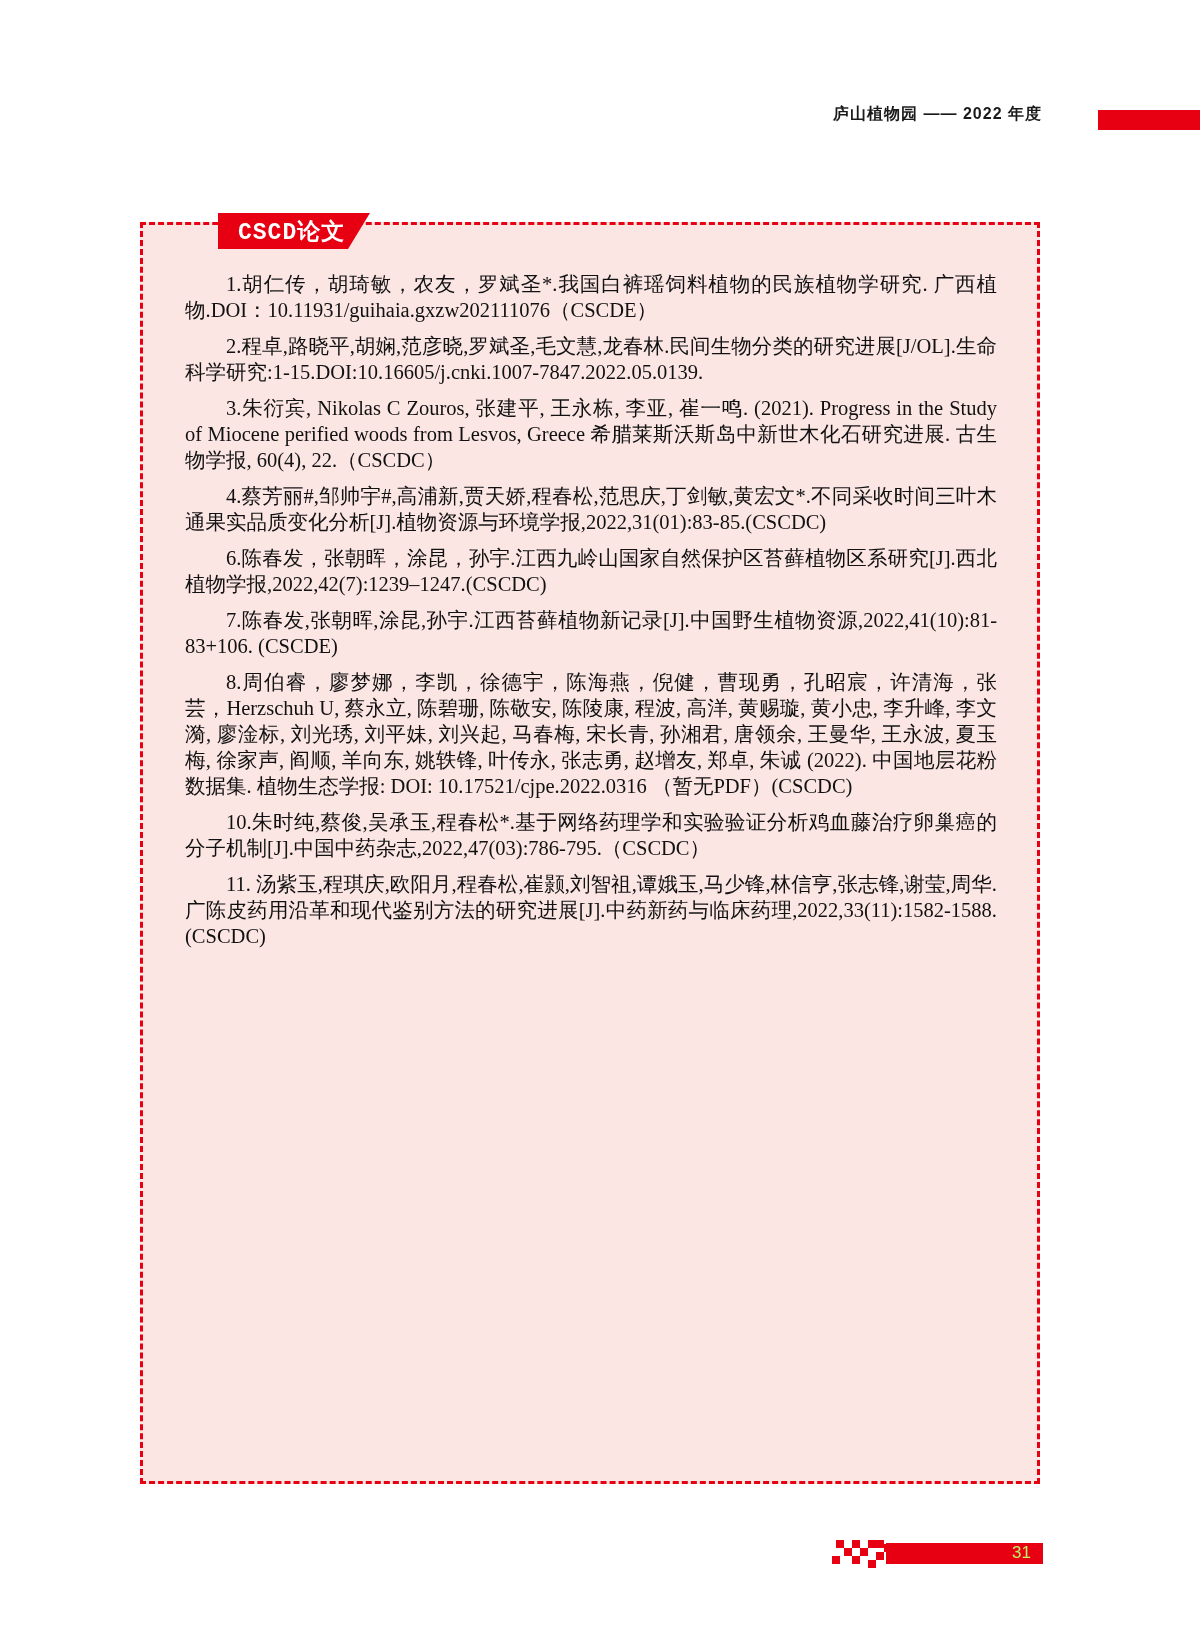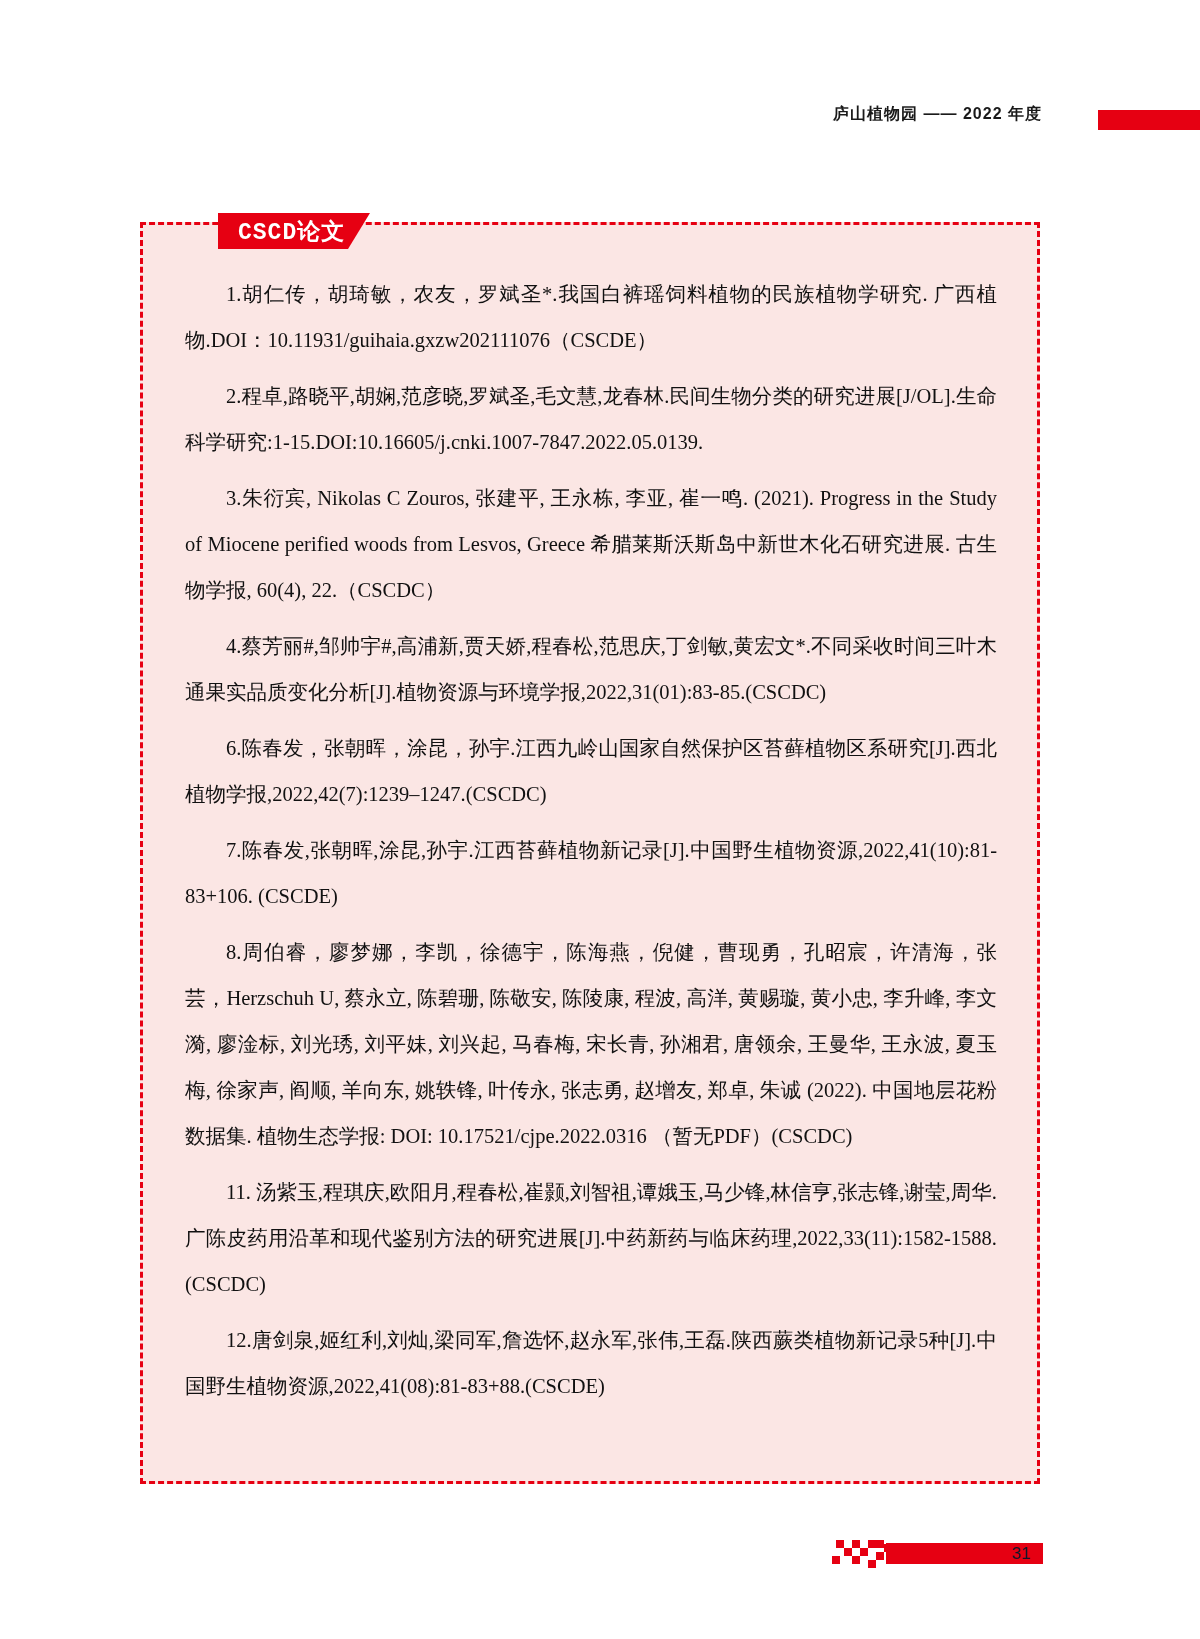--- a/index.html
+++ b/index.html
@@ -57,65 +57,65 @@
     letter-spacing:1px;
   }
   .panel-content{
     position:absolute;
     left:0;top:0;right:0;bottom:0;
     padding:46px 40px 0 42px;
     overflow:hidden;
   }
   .ref{
     font-size:20.5px;
-    line-height:46px;
+    line-height:26px;
     text-indent:2em;
     text-align:justify;
     margin-bottom:10px;
     word-break:break-word;
     color:var(--ink);
   }
   
   .footer-deco{
     position:absolute;
     left:830px;top:1536px;
     width:62px;height:32px;
   }
   .footer-deco rect{fill:var(--accent);}
   .footer-bar{
     position:absolute;
     left:886px;top:1543px;
     width:157px;height:21px;
     background:var(--accent);
-    display:flex;align-items:center;justify-content:flex-end;
+    display:flex;align-items:flex-start;justify-content:flex-end;
     padding-right:12px;
     font-family:"Liberation Sans","DejaVu Sans",sans-serif;
     font-size:17px;
-    color:#0f172a;
+    color:#bef264;
   }
 </style>
 </head>
 <body>
 
 <div class="header-title">庐山植物园 —— 2022 年度</div>
 <div class="header-bar"></div>
 
 <div class="panel-label">CSCD论文</div>
 
 <div class="panel">
   <div class="panel-content">
     <p class="ref">1.胡仁传，胡琦敏，农友，罗斌圣*.我国白裤瑶饲料植物的民族植物学研究. 广西植物.DOI：10.11931/guihaia.gxzw202111076（CSCDE）</p>
     <p class="ref">2.程卓,路晓平,胡娴,范彦晓,罗斌圣,毛文慧,龙春林.民间生物分类的研究进展[J/OL].生命科学研究:1-15.DOI:10.16605/j.cnki.1007-7847.2022.05.0139.</p>
     <p class="ref">3.朱衍宾, Nikolas C Zouros, 张建平, 王永栋, 李亚, 崔一鸣. (2021). Progress in the Study of Miocene perified woods from Lesvos, Greece 希腊莱斯沃斯岛中新世木化石研究进展. 古生物学报, 60(4), 22.（CSCDC）</p>
     <p class="ref">4.蔡芳丽#,邹帅宇#,高浦新,贾天娇,程春松,范思庆,丁剑敏,黄宏文*.不同采收时间三叶木通果实品质变化分析[J].植物资源与环境学报,2022,31(01):83-85.(CSCDC)</p>
     <p class="ref">6.陈春发，张朝晖，涂昆，孙宇.江西九岭山国家自然保护区苔藓植物区系研究[J].西北植物学报,2022,42(7):1239–1247.(CSCDC)</p>
     <p class="ref">7.陈春发,张朝晖,涂昆,孙宇.江西苔藓植物新记录[J].中国野生植物资源,2022,41(10):81-83+106. (CSCDE)</p>
     <p class="ref">8.周伯睿，廖梦娜，李凯，徐德宇，陈海燕，倪健，曹现勇，孔昭宸，许清海，张芸，Herzschuh U, 蔡永立, 陈碧珊, 陈敬安, 陈陵康, 程波, 高洋, 黄赐璇, 黄小忠, 李升峰, 李文漪, 廖淦标, 刘光琇, 刘平妹, 刘兴起, 马春梅, 宋长青, 孙湘君, 唐领余, 王曼华, 王永波, 夏玉梅, 徐家声, 阎顺, 羊向东, 姚轶锋, 叶传永, 张志勇, 赵增友, 郑卓, 朱诚 (2022). 中国地层花粉数据集. 植物生态学报: DOI: 10.17521/cjpe.2022.0316 （暂无PDF）(CSCDC)</p>
+    <p class="ref">10.朱时纯,蔡俊,吴承玉,程春松*.基于网络药理学和实验验证分析鸡血藤治疗卵巢癌的分子机制[J].中国中药杂志,2022,47(03):786-795.（CSCDC）</p>
     <p class="ref">11.  汤紫玉,程琪庆,欧阳月,程春松,崔颢,刘智祖,谭娥玉,马少锋,林信亨,张志锋,谢莹,周华.广陈皮药用沿革和现代鉴别方法的研究进展[J].中药新药与临床药理,2022,33(11):1582-1588.(CSCDC)</p>
-    <p class="ref">12.唐剑泉,姬红利,刘灿,梁同军,詹选怀,赵永军,张伟,王磊.陕西蕨类植物新记录5种[J].中国野生植物资源,2022,41(08):81-83+88.(CSCDE)</p>
   </div>
 </div>
 
 <svg class="footer-deco" viewBox="0 0 62 32">
   <rect x="6" y="4" width="8" height="8"></rect>
   <rect x="22" y="4" width="8" height="8"></rect>
   <rect x="14" y="12" width="8" height="8"></rect>
   <rect x="30" y="12" width="8" height="8"></rect>
   <rect x="2" y="20" width="8" height="8"></rect>
   <rect x="22" y="20" width="8" height="8"></rect>

